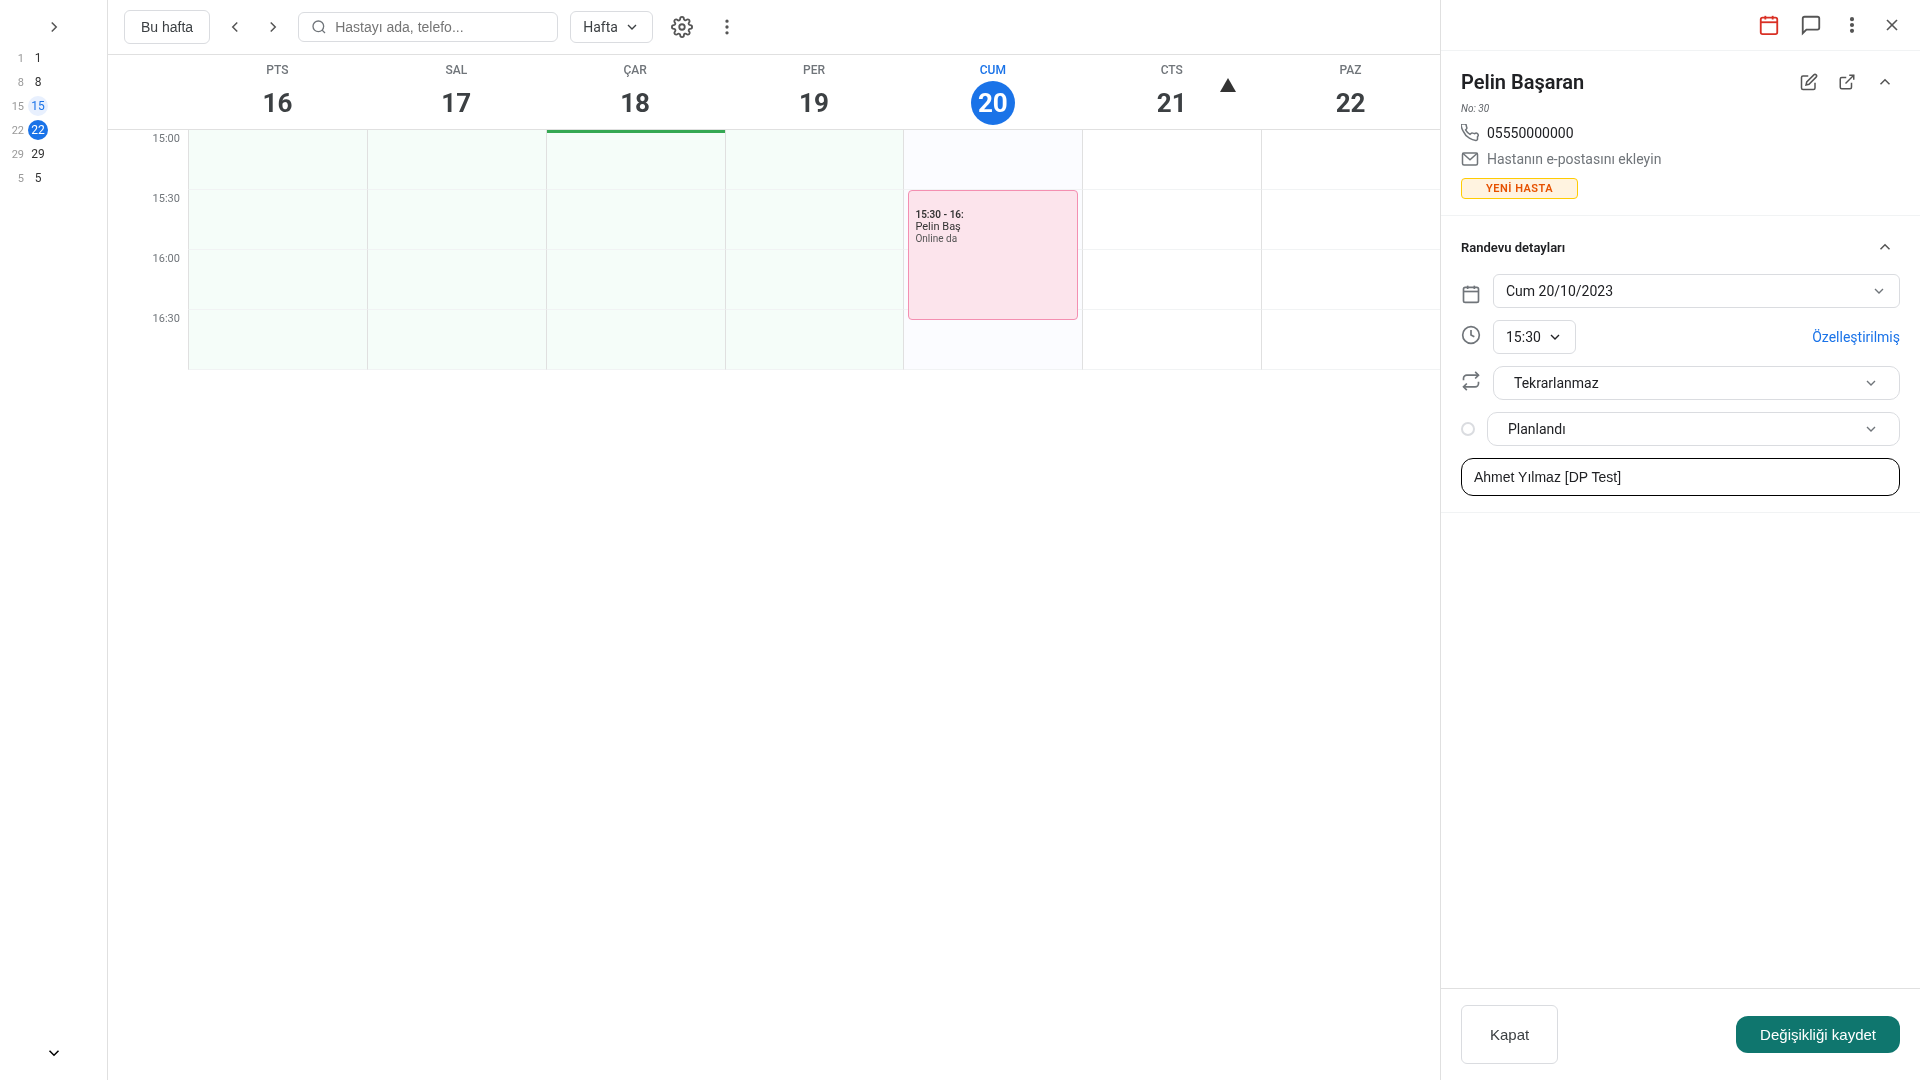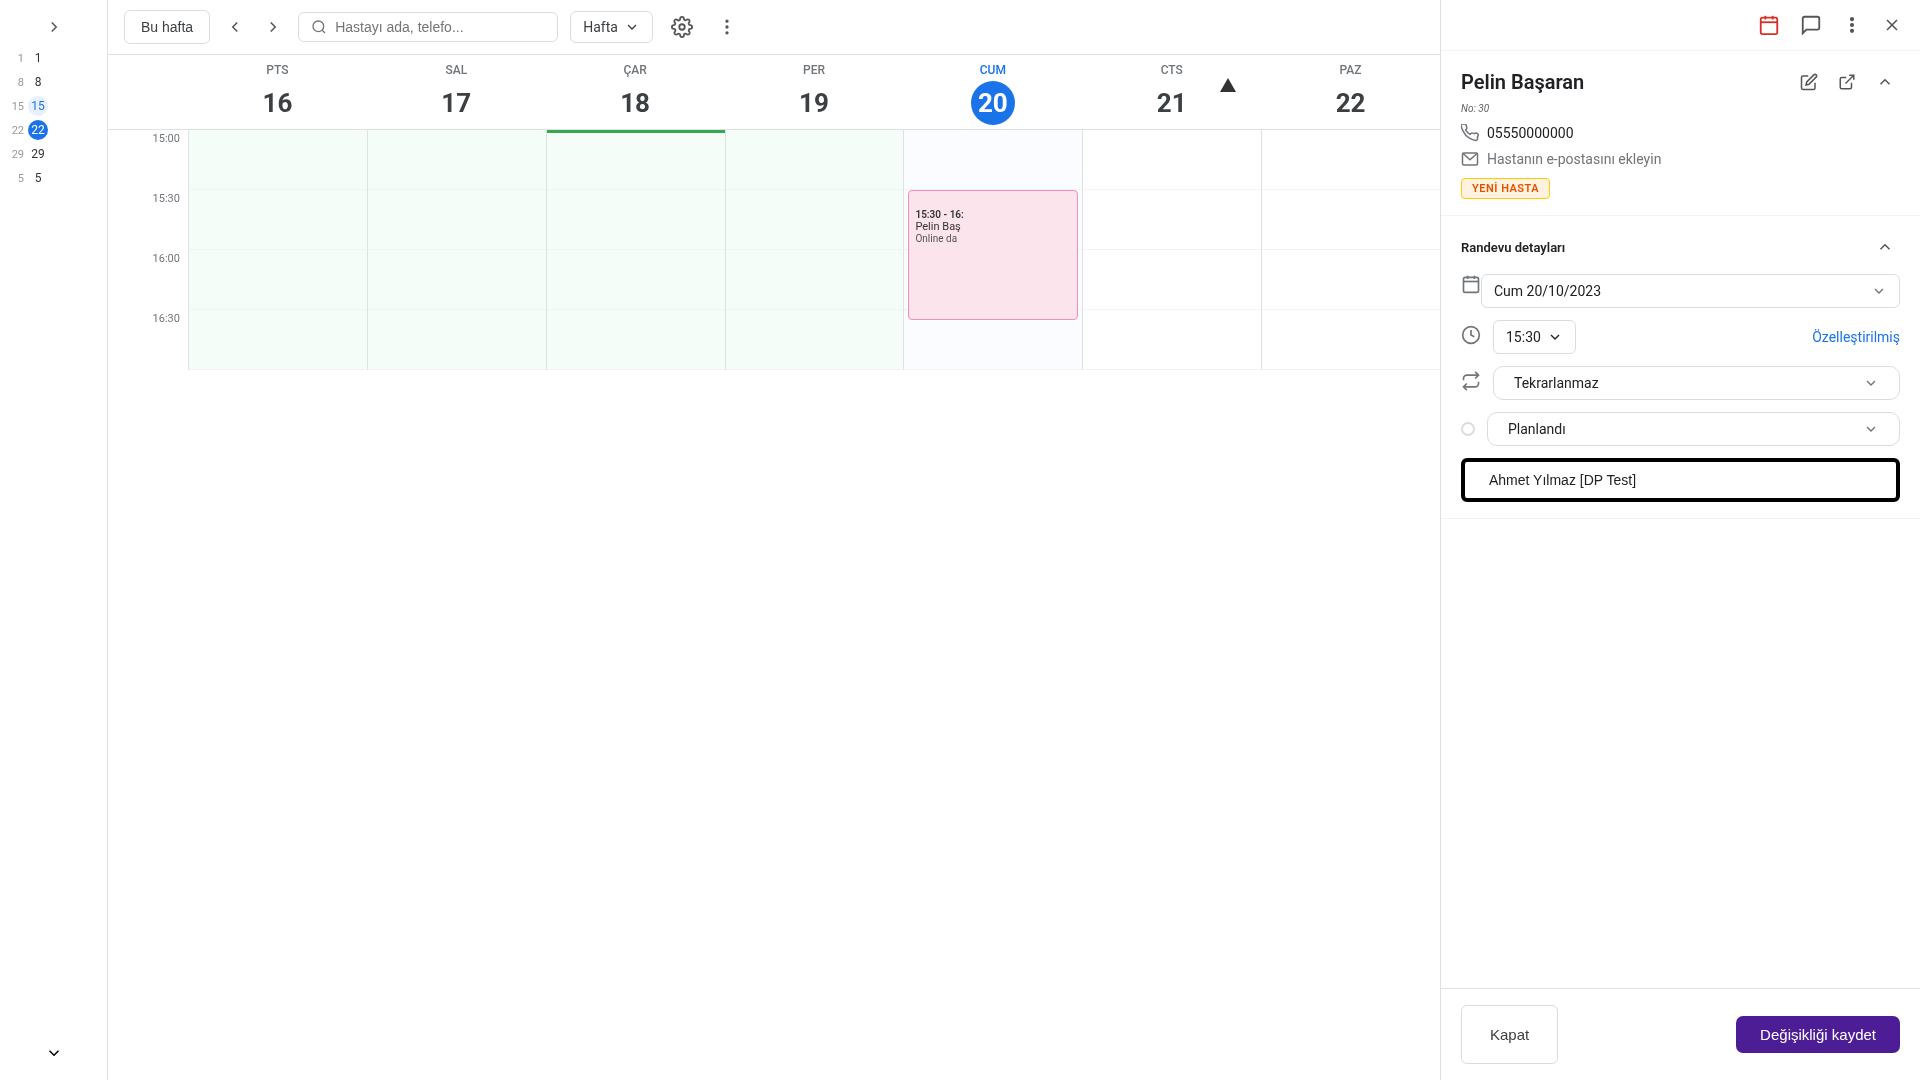--- a/index.html
+++ b/index.html
@@ -208,29 +208,29 @@
       display: flex; align-items: center; gap: 8px; margin-top: 10px;
       font-size: 14px; color: #202124;
     }
     .patient-email {
       display: flex; align-items: center; gap: 8px; margin-top: 8px;
       font-size: 14px; color: #70757a;
     }
     .yeni-hasta-badge {
       display: inline-block; margin-top: 10px;
       background: #fff3e0; border: 1px solid #ffcc02; color: #e65100;
-      font-size: 11px; font-weight: 600; padding: 3px 10px; border-radius: 4px;
+      font-size: 11px; font-weight: 600; padding: 3px 24px; border-radius: 4px;
       letter-spacing: 0.5px;
     }
     .section-title {
       font-size: 13px; font-weight: 600; color: #202124;
       display: flex; align-items: center; justify-content: space-between;
     }
     .detail-row {
-      display: flex; align-items: flex-start; margin-top: 12px;
+      display: flex; align-items: flex-end; gap: 12px; margin-top: 12px;
     }
     .detail-icon { color: #70757a; }
     .detail-dropdown {
       display: flex; align-items: center; gap: 6px;
       border: 1px solid #dadce0; border-radius: 6px;
       padding: 8px 12px; cursor: pointer; font-size: 14px; color: #202124;
       background: #fff; flex: 1;
     }
     .detail-dropdown svg { margin-left: auto; color: #70757a; }
     .detail-time-row {
@@ -257,37 +257,37 @@
     .full-dropdown svg { margin-left: auto; color: #70757a; }
     .status-circle {
       width: 14px; height: 14px; border-radius: 50%;
       border: 2px solid #dadce0; background: #fff;
       flex-shrink: 0;
     }
     .doctor-input-row {
       margin-top: 12px;
     }
     .doctor-input {
-      width: 100%; border: 4px solid #000000; border-radius: 6px;
-      padding: 10px 24px; font-size: 14px; color: #202124; outline: none;
+      width: 100%; border: 1px solid #000000; border-radius: 12px;
+      padding: 10px 12px; font-size: 14px; color: #202124; outline: none;
       background: #fff;
     }
     .panel-footer {
       display: flex; align-items: center; justify-content: space-between;
       padding: 16px 20px;
       border-top: 1px solid #e0e0e0;
       margin-top: auto;
     }
     .btn-kapat {
       padding: 20px 28px; border: 1px solid #dadce0; border-radius: 6px;
       background: #fff; font-size: 15px; cursor: pointer; color: #3c4043; font-weight: 500;
     }
     .btn-kaydet {
-      padding: 10px 24px; border: none; border-radius: 7px;
-      background: #4c1d95; font-size: 15px; cursor: pointer; color: #fff; font-weight: 500;
+      padding: 10px 24px; border: none; border-radius: 12px;
+      background: #0f766e; font-size: 15px; cursor: pointer; color: #fff; font-weight: 500;
     }
 
     
     .calendar-body::-webkit-scrollbar { width: 6px; }
     .calendar-body::-webkit-scrollbar-thumb { background: #dadce0; border-radius: 3px; }
 
     
     .cursor-indicator {
       position: fixed; width: 20px; height: 20px;
       pointer-events: none; z-index: 9999;

